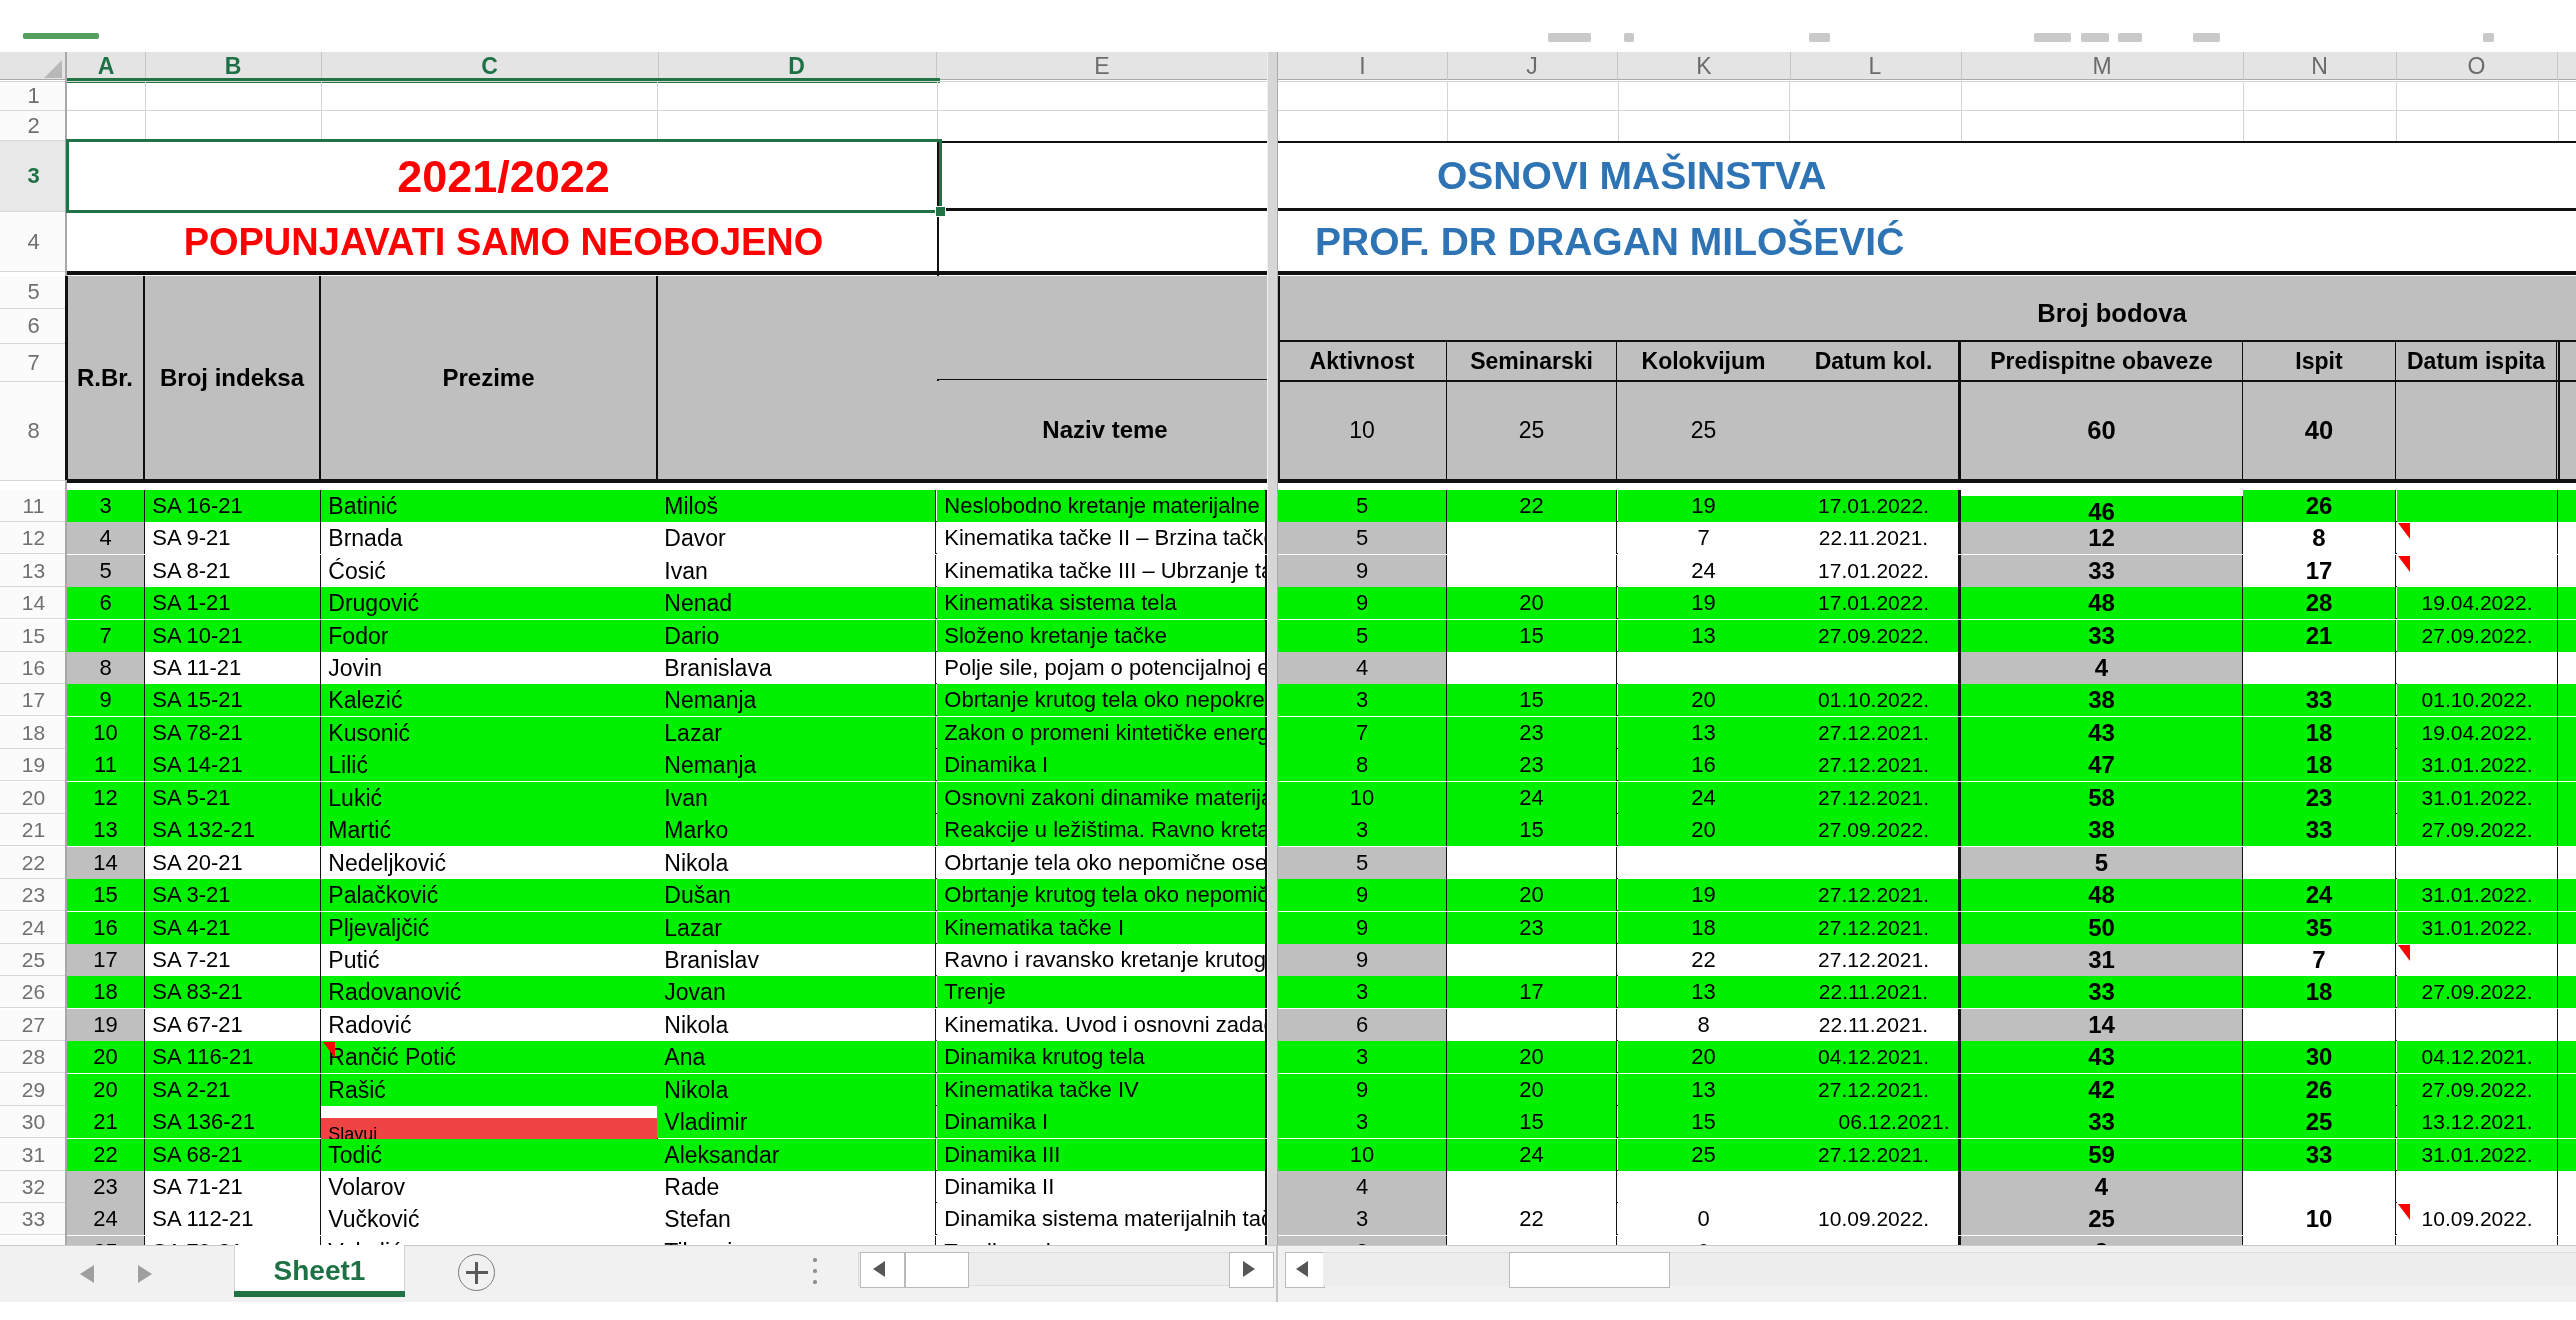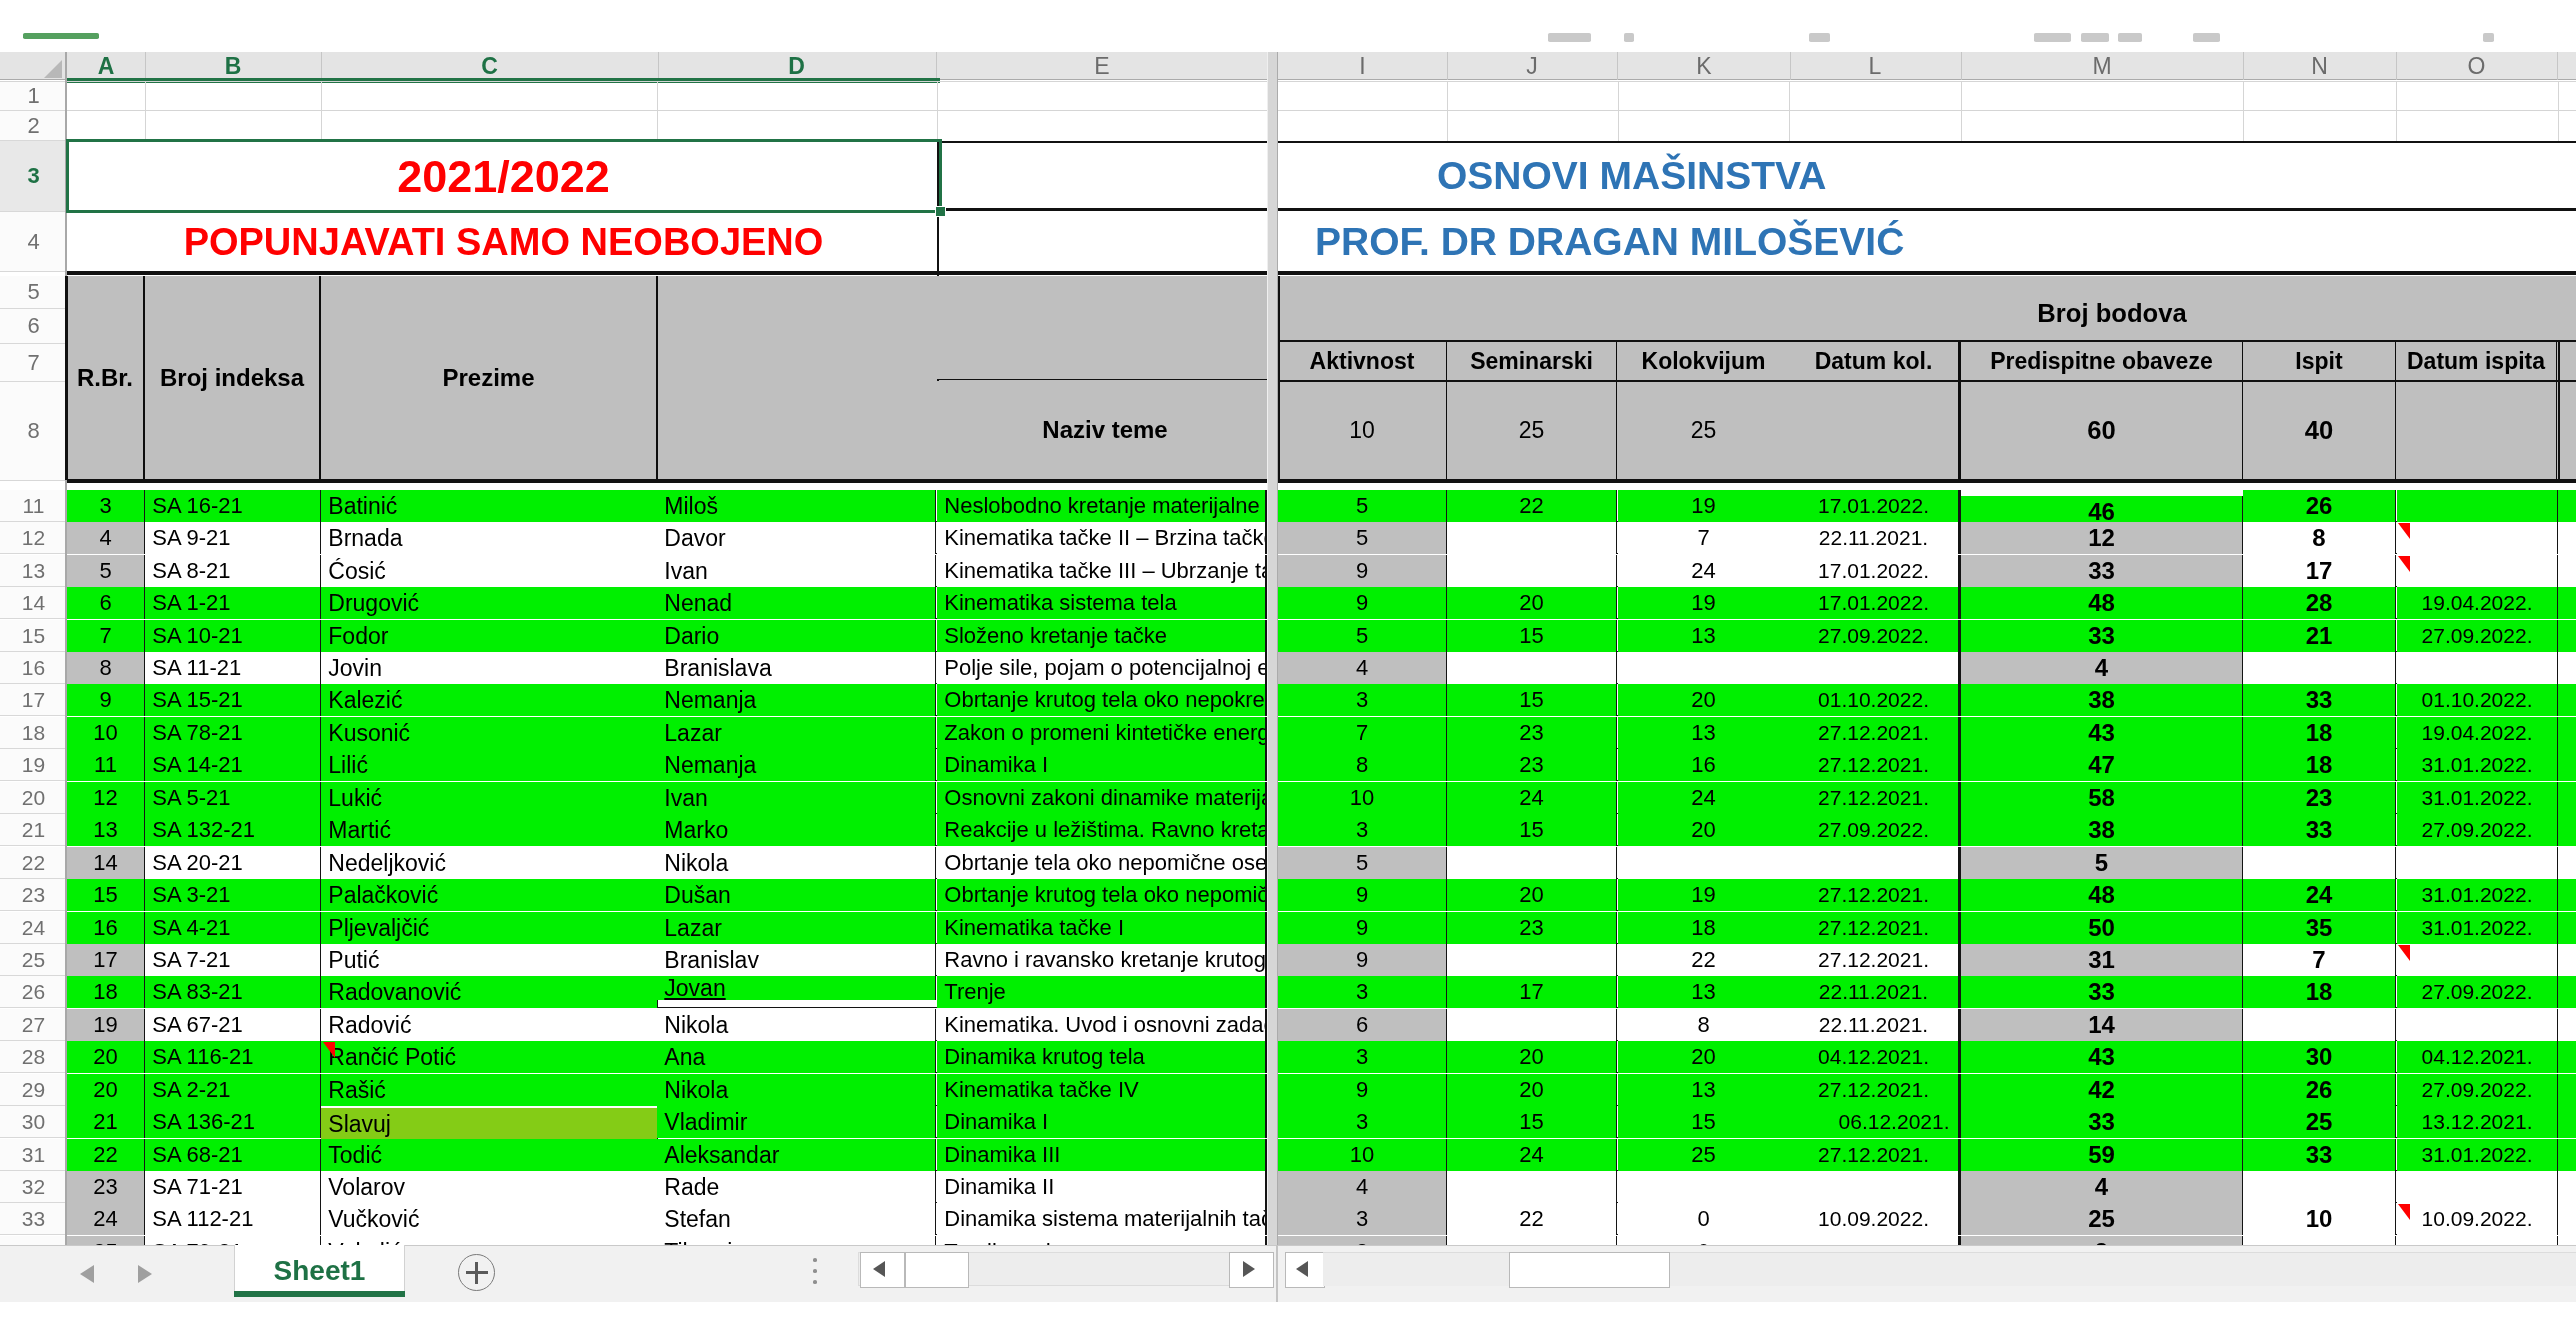--- a/index.html
+++ b/index.html
@@ -274,21 +274,21 @@
           <div class="cell c-center" style="left: 0px; top: 0px; width: 78px; height: 32px; background: rgb(191, 191, 191); font-size: 22px; border-right: 1.8px solid rgb(20, 20, 20);">17</div>
           <div class="cell c-left" style="left: 78px; top: 0px; width: 176px; height: 32px; background: rgb(255, 255, 255); font-size: 22px; border-right: 1.8px solid rgb(20, 20, 20);">SA 7-21</div>
           <div class="cell c-left" style="left: 254px; top: 0px; width: 337px; height: 32px; background: rgb(255, 255, 255); font-size: 23px; border-right: 1.8px solid rgb(20, 20, 20);">Putić</div>
           <div class="cell c-left" style="left: 590px; top: 0px; width: 279px; height: 32px; background: rgb(255, 255, 255); font-size: 23px; border-right: 1.8px solid rgb(20, 20, 20);">Branislav</div>
           <div class="cell c-left" style="left: 870px; top: 0px; width: 330px; height: 32px; background: rgb(255, 255, 255); font-size: 22px; border-right: 2.4px solid rgb(20, 20, 20);">Ravno i ravansko kretanje krutog tela</div>
         </div>
         <div class="abs" style="left: 67px; top: 976px; width: 1207px; height: 32px; border-bottom: 1.8px solid rgb(20, 20, 20);">
           <div class="cell c-center" style="left: 0px; top: 0px; width: 78px; height: 32px; background: rgb(0, 240, 0); font-size: 22px; border-right: 1.8px solid rgb(20, 20, 20);">18</div>
           <div class="cell c-left" style="left: 78px; top: 0px; width: 176px; height: 32px; background: rgb(0, 240, 0); font-size: 22px; border-right: 1.8px solid rgb(20, 20, 20);">SA 83-21</div>
           <div class="cell c-left" style="left: 254px; top: 0px; width: 337px; height: 32px; background: rgb(0, 240, 0); font-size: 23px; border-right: 1.8px solid rgb(20, 20, 20);">Radovanović</div>
-          <div class="cell c-left" style="left: 590px; top: 0px; width: 279px; height: 24px; background: rgb(0, 240, 0); font-size: 23px; border-right: 1.8px solid rgb(20, 20, 20); text-decoration: underline;">Jovan</div>
+          <div class="cell c-left" style="left: 590px; top: 0px; width: 279px; height: 32px; background: rgb(0, 240, 0); font-size: 23px; border-right: 1.8px solid rgb(20, 20, 20);">Jovan</div>
           <div class="cell c-left" style="left: 870px; top: 0px; width: 330px; height: 32px; background: rgb(0, 240, 0); font-size: 22px; border-right: 2.4px solid rgb(20, 20, 20);">Trenje</div>
         </div>
         <div class="abs" style="left: 67px; top: 1009px; width: 1207px; height: 32px; border-bottom: 1.8px solid rgb(20, 20, 20);">
           <div class="cell c-center" style="left: 0px; top: 0px; width: 78px; height: 32px; background: rgb(191, 191, 191); font-size: 22px; border-right: 1.8px solid rgb(20, 20, 20);">19</div>
           <div class="cell c-left" style="left: 78px; top: 0px; width: 176px; height: 32px; background: rgb(255, 255, 255); font-size: 22px; border-right: 1.8px solid rgb(20, 20, 20);">SA 67-21</div>
           <div class="cell c-left" style="left: 254px; top: 0px; width: 337px; height: 32px; background: rgb(255, 255, 255); font-size: 23px; border-right: 1.8px solid rgb(20, 20, 20);">Radović</div>
           <div class="cell c-left" style="left: 590px; top: 0px; width: 279px; height: 32px; background: rgb(255, 255, 255); font-size: 23px; border-right: 1.8px solid rgb(20, 20, 20);">Nikola</div>
           <div class="cell c-left" style="left: 870px; top: 0px; width: 330px; height: 32px; background: rgb(255, 255, 255); font-size: 22px; border-right: 2.4px solid rgb(20, 20, 20);">Kinematika. Uvod i osnovni zadaci</div>
         </div>
         <div class="abs" style="left: 67px; top: 1041px; width: 1207px; height: 32px; border-bottom: 1.8px solid rgb(20, 20, 20);">
@@ -302,21 +302,21 @@
         <div class="abs" style="left: 67px; top: 1074px; width: 1207px; height: 32px; border-bottom: 1.8px solid rgb(20, 20, 20);">
           <div class="cell c-center" style="left: 0px; top: 0px; width: 78px; height: 32px; background: rgb(0, 240, 0); font-size: 22px; border-right: 1.8px solid rgb(20, 20, 20);">20</div>
           <div class="cell c-left" style="left: 78px; top: 0px; width: 176px; height: 32px; background: rgb(0, 240, 0); font-size: 22px; border-right: 1.8px solid rgb(20, 20, 20);">SA 2-21</div>
           <div class="cell c-left" style="left: 254px; top: 0px; width: 337px; height: 32px; background: rgb(0, 240, 0); font-size: 23px; border-right: 1.8px solid rgb(20, 20, 20);">Rašić</div>
           <div class="cell c-left" style="left: 590px; top: 0px; width: 279px; height: 32px; background: rgb(0, 240, 0); font-size: 23px; border-right: 1.8px solid rgb(20, 20, 20);">Nikola</div>
           <div class="cell c-left" style="left: 870px; top: 0px; width: 330px; height: 32px; background: rgb(0, 240, 0); font-size: 22px; border-right: 2.4px solid rgb(20, 20, 20);">Kinematika tačke IV</div>
         </div>
         <div class="abs" style="left: 67px; top: 1106px; width: 1207px; height: 32px; border-bottom: 1.8px solid rgb(20, 20, 20);">
           <div class="cell c-center" style="left: 0px; top: 0px; width: 78px; height: 32px; background: rgb(0, 240, 0); font-size: 22px; border-right: 1.8px solid rgb(20, 20, 20);">21</div>
           <div class="cell c-left" style="left: 78px; top: 0px; width: 176px; height: 32px; background: rgb(0, 240, 0); font-size: 22px; border-right: 1.8px solid rgb(20, 20, 20);">SA 136-21</div>
-          <div class="cell c-left" style="left: 254px; top: 2px; width: 337px; height: 32px; background: #84cc16; font-size: 23px; border-right: 1.8px solid rgb(20, 20, 20);">Slavuj</div>
+          <div class="cell c-left" style="left: 254px; top: 12px; width: 337px; height: 32px; background: #ef4444; font-size: 18px; border-right: 1.8px solid rgb(20, 20, 20);">Slavuj</div>
           <div class="cell c-left" style="left: 590px; top: 0px; width: 279px; height: 32px; background: rgb(0, 240, 0); font-size: 23px; border-right: 1.8px solid rgb(20, 20, 20);">Vladimir</div>
           <div class="cell c-left" style="left: 870px; top: 0px; width: 330px; height: 32px; background: rgb(0, 240, 0); font-size: 22px; border-right: 2.4px solid rgb(20, 20, 20);">Dinamika I</div>
         </div>
         <div class="abs" style="left: 67px; top: 1139px; width: 1207px; height: 32px; border-bottom: 1.8px solid rgb(20, 20, 20);">
           <div class="cell c-center" style="left: 0px; top: 0px; width: 78px; height: 32px; background: rgb(0, 240, 0); font-size: 22px; border-right: 1.8px solid rgb(20, 20, 20);">22</div>
           <div class="cell c-left" style="left: 78px; top: 0px; width: 176px; height: 32px; background: rgb(0, 240, 0); font-size: 22px; border-right: 1.8px solid rgb(20, 20, 20);">SA 68-21</div>
           <div class="cell c-left" style="left: 254px; top: 0px; width: 337px; height: 32px; background: rgb(0, 240, 0); font-size: 23px; border-right: 1.8px solid rgb(20, 20, 20);">Todić</div>
           <div class="cell c-left" style="left: 590px; top: 0px; width: 279px; height: 32px; background: rgb(0, 240, 0); font-size: 23px; border-right: 1.8px solid rgb(20, 20, 20);">Aleksandar</div>
           <div class="cell c-left" style="left: 870px; top: 0px; width: 330px; height: 32px; background: rgb(0, 240, 0); font-size: 22px; border-right: 2.4px solid rgb(20, 20, 20);">Dinamika III</div>
         </div>

